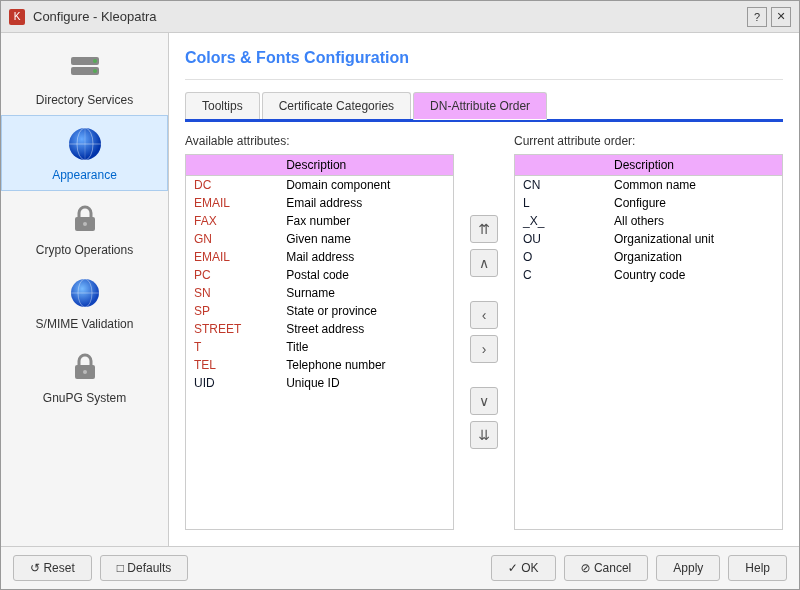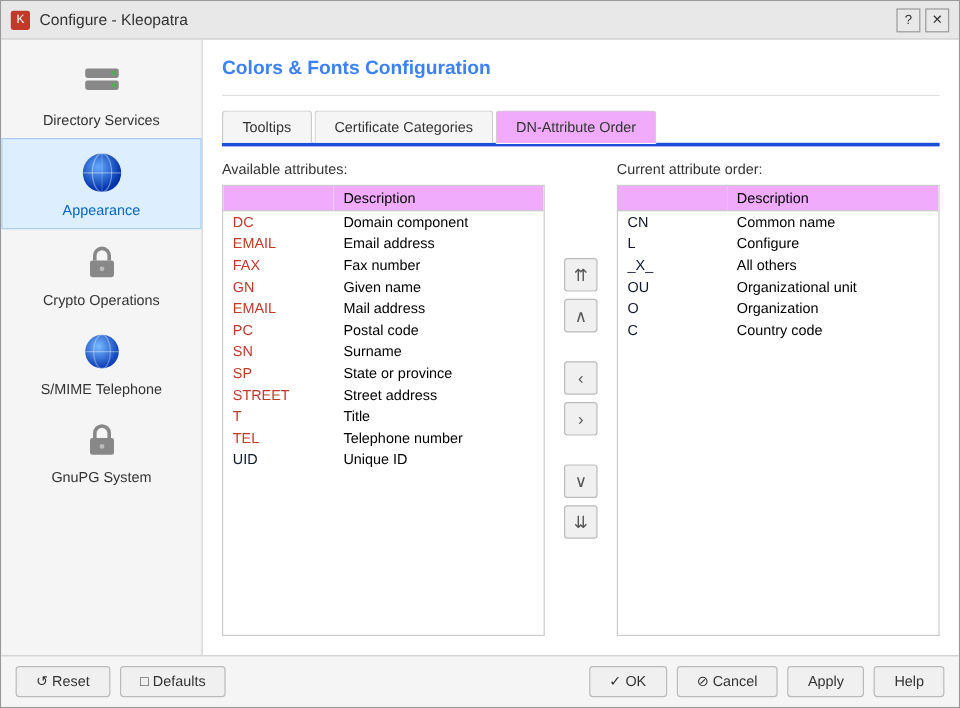--- a/index.html
+++ b/index.html
@@ -299,21 +299,21 @@
             <ellipse cx="18" cy="18" rx="7" ry="14" fill="none" stroke="rgba(255,255,255,0.35)" stroke-width="1"></ellipse>
             <line x1="4" y1="18" x2="32" y2="18" stroke="rgba(255,255,255,0.35)" stroke-width="1"></line>
             <defs>
               <radialGradient id="smimeGlobe" cx="40%" cy="35%" r="60%">
                 <stop offset="0%" stop-color="#77bbff"></stop>
                 <stop offset="100%" stop-color="#1144bb"></stop>
               </radialGradient>
             </defs>
           </svg>
         </div>
-        <span class="sidebar-item-label">S/MIME Telephone</span>
+        <span class="sidebar-item-label">S/MIME Validation</span>
       </div>
 
       <div class="sidebar-item">
         <div class="sidebar-item-icon">
           <svg width="36" height="36" viewBox="0 0 36 36">
             <rect x="8" y="16" width="20" height="14" rx="2" fill="#888"></rect>
             <path d="M12 16 V12 a6 6 0 0 1 12 0 V16" fill="none" stroke="#888" stroke-width="3"></path>
             <circle cx="18" cy="23" r="2" fill="#bbb"></circle>
           </svg>
         </div>

